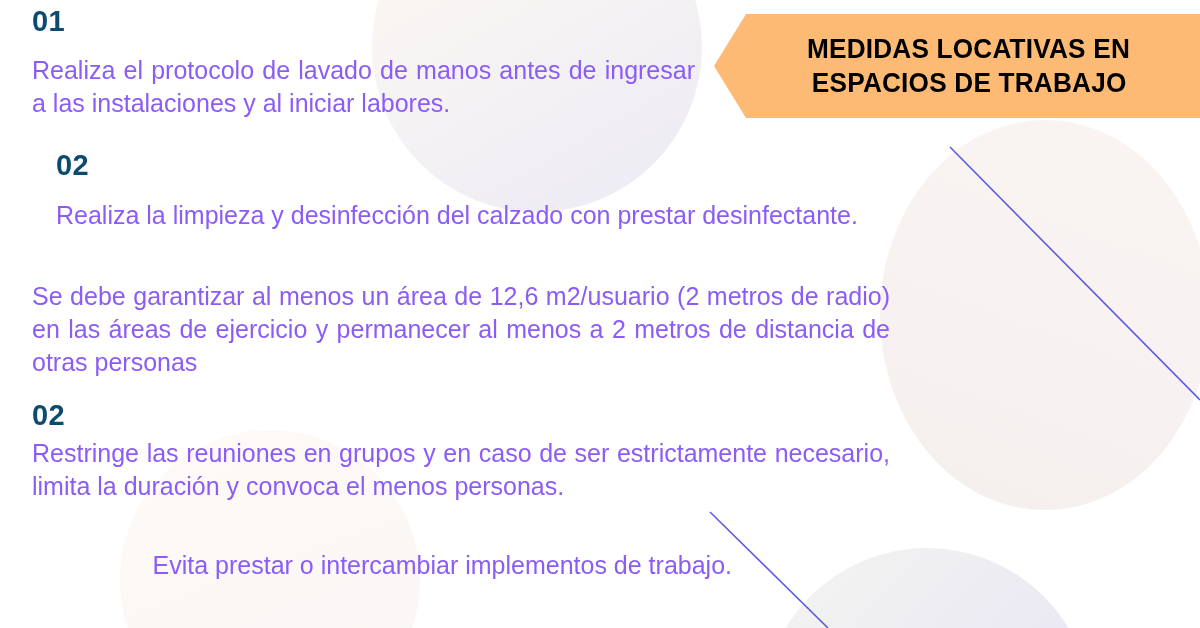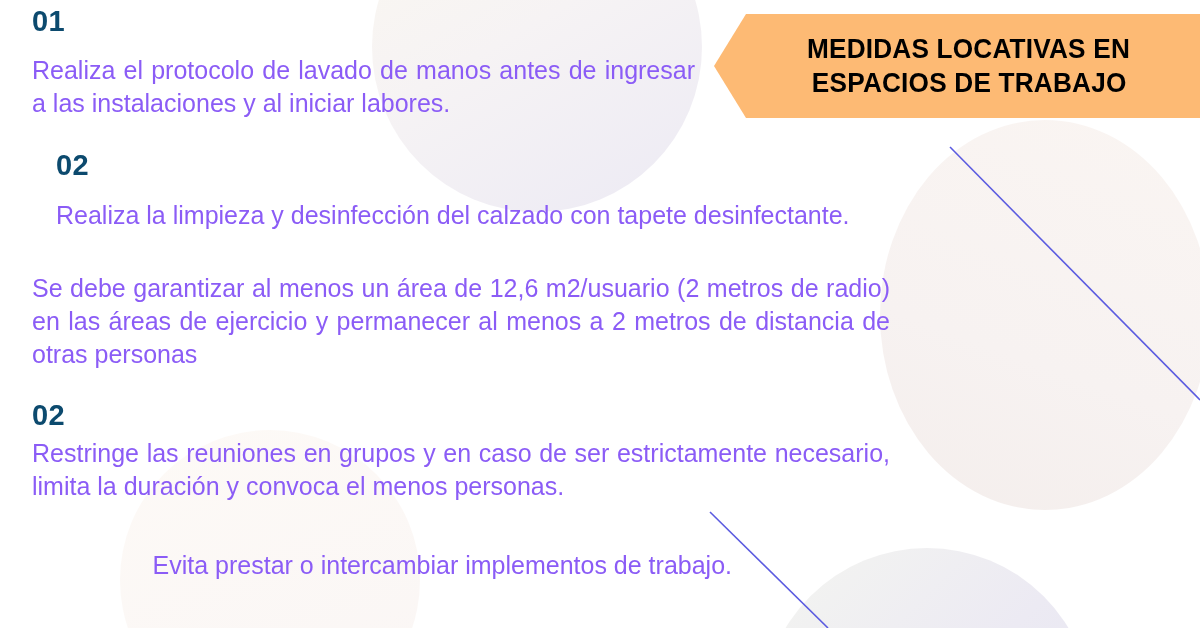--- a/index.html
+++ b/index.html
@@ -118,21 +118,21 @@
 
   
   #item-01 { position: absolute; left: 0;  top: 8px;   width: 663px; }
   #item-02 { position: absolute; left: 0;  top: 152px; width: 812px; margin-left: 24px; }
   #item-03 { position: absolute; left: 0;  top: 248px; width: 858px; }
   #item-04 { position: absolute; left: 0;  top: 402px; width: 858px; }
   #item-05 { position: absolute; left: 0;  top: 528px; width: 700px; }
 
   #item-01 .measure-text { margin-top: 20px; }
   #item-02 .measure-text { margin-top: 21px; }
-  #item-03 .measure-text { margin-top: 24px; }
+  #item-03 .measure-text { margin-top: 32px; }
   #item-04 .measure-text { margin-top: 9px; }
   #item-05 .measure-text { margin-top: 21px; }
 
   
   #kettlebell {
     position: absolute;
     left: 905px;
     top: 185px;
     width: 270px;
     height: 305px;
@@ -168,21 +168,21 @@
 
   <div id="measures-list">
 
     <div class="measure-item" id="item-01">
       <div class="measure-number">01</div>
       <div class="measure-text">Realiza el protocolo de lavado de manos antes de ingresar a las instalaciones y al iniciar labores.</div>
     </div>
 
     <div class="measure-item" id="item-02">
       <div class="measure-number">02</div>
-      <div class="measure-text">Realiza la limpieza y desinfección del calzado con tapete desinfectante.</div>
+      <div class="measure-text">Realiza la limpieza y desinfección del calzado con prestar desinfectante.</div>
     </div>
 
     <div class="measure-item" id="item-03">
       <div class="measure-text">Se debe garantizar al menos un área de 12,6 m2/usuario (2 metros de radio) en las áreas de ejercicio y permanecer al menos a 2 metros de distancia de otras personas</div>
     </div>
 
     <div class="measure-item" id="item-04">
       <div class="measure-number">02</div>
       <div class="measure-text">Restringe las reuniones en grupos y en caso de ser estrictamente necesario, limita la duración y convoca el menos personas.</div>
     </div>

